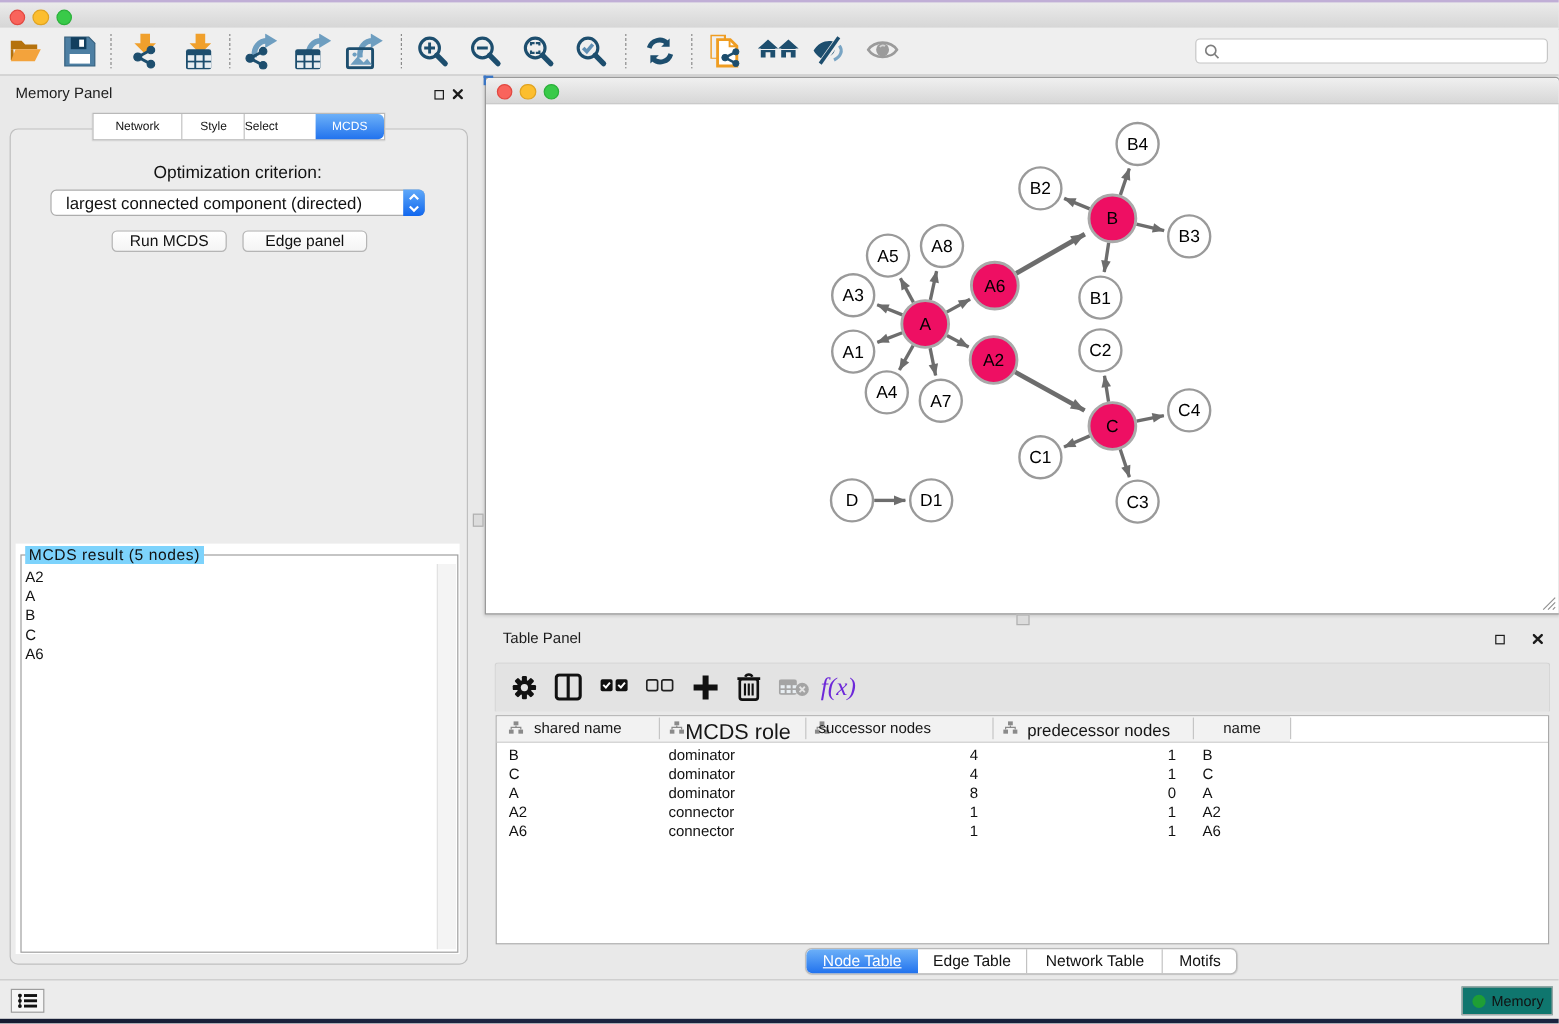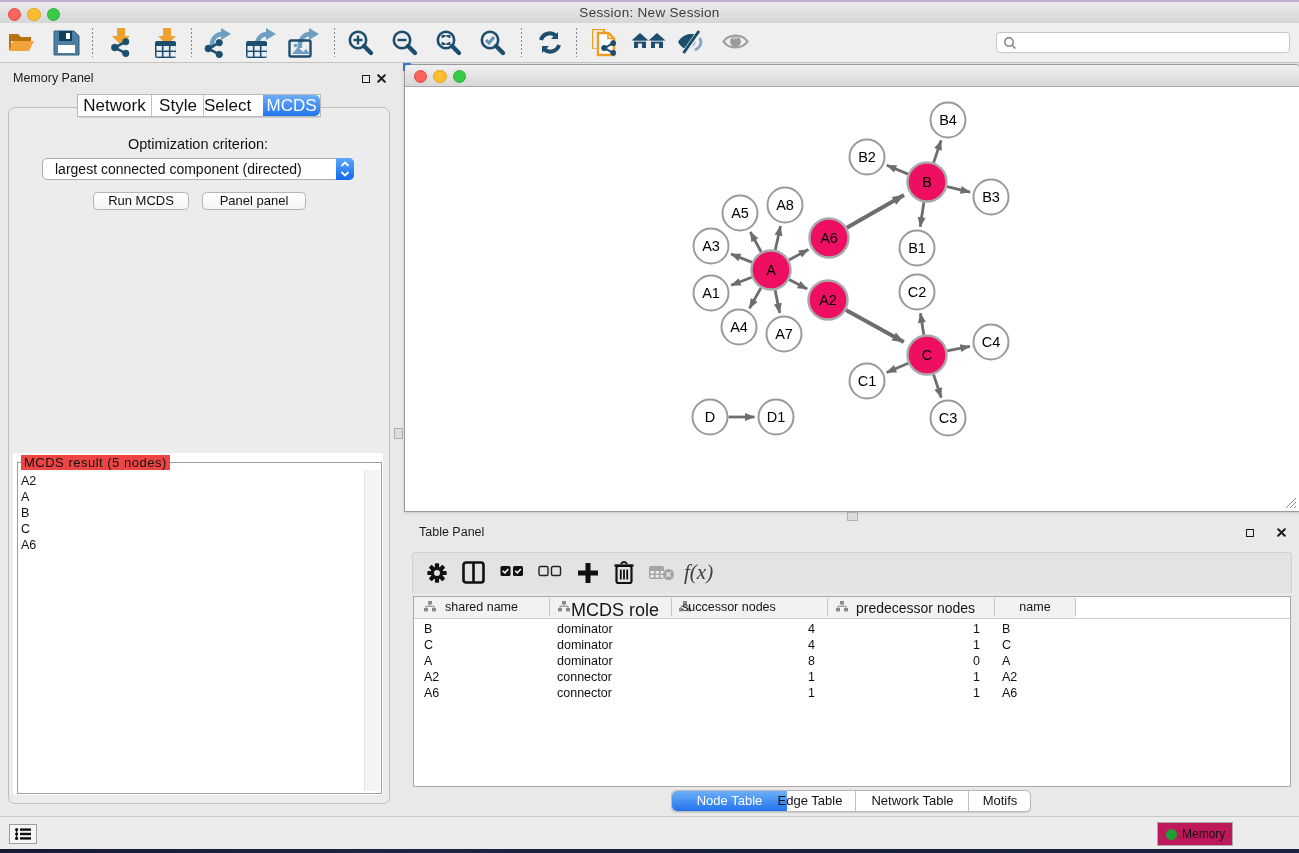--- a/index.html
+++ b/index.html
@@ -5,21 +5,20 @@
  font-family:"Liberation Sans",sans-serif;background:#e9e9e9;
  -webkit-font-smoothing:antialiased}
 .abs{position:absolute}
 .tl{width:11.5px;height:11.5px;border-radius:50%;position:absolute;top:5.6px}
 </style></head><body>
 
 <div class="abs" style="left:0;top:0;width:1299px;height:22px;background:linear-gradient(#ebebeb,#d5d5d5);border-top:2px solid #c0aed6;border-bottom:1px solid #b6b6b6">
  <div class="tl" style="left:7.5px;background:#f9645c;border:0.5px solid #e14840"></div>
  <div class="tl" style="left:27.2px;background:#fcbe2f;border:0.5px solid #e0a321"></div>
  <div class="tl" style="left:46.9px;background:#39ca49;border:0.5px solid #2bb03a"></div>
- <div class="abs" style="left:0;right:0;top:3px;text-align:center;font-size:13.5px;letter-spacing:0.3px;color:#3c3c3c">Session: New Session</div>
 </div>
 
 <div class="abs" style="left:0;top:23px;width:1299px;height:39px;background:#efefef;border-bottom:1px solid #c3c3c3"></div>
 <svg style="position:absolute;left:7px;top:29px" width="30" height="28" viewBox="0 0 30 28">
     <path d="M2,5 h9 l3,3 h10 v4 h-22 z" fill="#b5720d"></path>
     <path d="M2,5 v16 h3 l-1,-9 h-2 z" fill="#b5720d"></path>
     <path d="M6,12 h21 l-5,10 h-20 z" fill="#f3a33c"></path>
   </svg>
 <svg style="position:absolute;left:51px;top:29px" width="31" height="28" viewBox="0 0 31 28">
     <path d="M3,2 h20 l5,5 v19 h-25 z" fill="#4d7fa3"></path>
@@ -146,44 +145,44 @@
     </svg>
 </div>
 
 <div class="abs" style="left:13px;top:71px;font-size:12.5px;color:#1c1c1c">Memory Panel</div>
 <div class="abs" style="left:362px;top:75px;width:6px;height:6px;border:1.5px solid #1c1c1c"></div>
 <svg class="abs" style="left:377px;top:74px" width="9" height="9" viewBox="0 0 9 9">
     <path d="M1.2,1.2 L7.8,7.8 M7.8,1.2 L1.2,7.8" stroke="#1c1c1c" stroke-width="2" stroke-linecap="round"></path>
   </svg>
 
 <div class="abs" style="left:8px;top:107px;width:380px;height:695px;background:#ececec;border:1px solid #bfbfbf;border-radius:7px"></div>
-<div style="position:absolute;left:77px;top:94px;width:242px;height:21px;background:#fff;border:1px solid #b9b9b9;border-radius:0;font-size:17px;box-shadow:0 0.5px 1px rgba(0,0,0,.12)">
+<div style="position:absolute;left:77px;top:94px;width:242px;height:21px;background:#fff;border:1px solid #b9b9b9;border-radius:0;font-size:10px;box-shadow:0 0.5px 1px rgba(0,0,0,.12)">
     <div style="position:absolute;left:0px;top:0;width:73px;height:21px;line-height:21px;text-align:center;color:#111;">Network</div>
     <div style="position:absolute;left:73px;top:0;width:52px;height:21px;line-height:21px;text-align:center;color:#111;border-left:1px solid #c2c2c2;">Style</div>
     <div style="position:absolute;left:125px;top:0;width:60px;height:21px;line-height:21px;color:#111;border-left:1px solid #c2c2c2;">Select</div>
     <div style="position:absolute;left:185px;top:0;width:57px;height:21px;line-height:21px;text-align:center;background:linear-gradient(#6cb0f8,#2273ee);color:#fff;border-radius:0 5px 5px 0;margin:0;">MCDS</div>
   </div>
 
 <div class="abs" style="left:0;top:136px;width:396px;text-align:center;font-size:14.5px;color:#111">Optimization criterion:</div>
 
 <div class="abs" style="left:42px;top:158px;width:310px;height:20px;background:#fff;border:1px solid #adadad;border-radius:5px">
  <div class="abs" style="left:12px;top:0;height:20px;line-height:20px;font-size:14px;color:#111">largest connected component (directed)</div>
  <div class="abs" style="right:-1px;top:-1px;width:18px;height:22px;background:linear-gradient(#5ea8f9,#1167ee);border-radius:0 5px 5px 0">
   <svg width="18" height="22" viewBox="0 0 18 22">
         <path d="M5.5,8 L9,4.5 L12.5,8" fill="none" stroke="#fff" stroke-width="1.8"></path>
         <path d="M5.5,14 L9,17.5 L12.5,14" fill="none" stroke="#fff" stroke-width="1.8"></path>
       </svg>
  </div>
 </div>
 <div class="abs" style="left:93px;top:192px;width:94px;height:16px;background:linear-gradient(#fff,#f4f4f4);border:1px solid #b5b5b5;border-radius:4.5px;text-align:center;line-height:16px;font-size:13px;color:#111">Run MCDS</div>
-<div class="abs" style="left:202px;top:192px;width:102px;height:16px;background:linear-gradient(#fff,#f4f4f4);border:1px solid #b5b5b5;border-radius:4.5px;text-align:center;line-height:16px;font-size:13px;color:#111">Panel panel</div>
+<div class="abs" style="left:202px;top:192px;width:102px;height:16px;background:linear-gradient(#fff,#f4f4f4);border:1px solid #b5b5b5;border-radius:4.5px;text-align:center;line-height:16px;font-size:13px;color:#111">Edge panel</div>
 
 <div class="abs" style="left:13px;top:453px;width:370px;height:342px;background:#fff"></div>
 <div class="abs" style="left:17px;top:462px;width:363px;height:330px;border:1px solid #9f9f9f"></div>
-<div class="abs" style="left:21px;top:455px;background:#ef4444;padding:0 3px;font-size:13px;letter-spacing:0.5px;color:#111">MCDS result (5 nodes)</div>
+<div class="abs" style="left:21px;top:455px;background:#7dd3fc;padding:0 3px;font-size:13px;letter-spacing:0.5px;color:#111">MCDS result (5 nodes)</div>
 <div class="abs" style="left:21px;top:473px;font-size:12.5px;color:#111;line-height:16px">A2<br>A<br>B<br>C<br>A6</div>
 <div class="abs" style="left:364px;top:470px;width:15px;height:321px;background:#f4f4f4;border-left:1px solid #e2e2e2"></div>
 
 <div class="abs" style="left:403px;top:63px;width:6px;height:6px;border-left:2px solid #3b76c4;border-top:2px solid #3b76c4;z-index:5"></div>
 <div class="abs" style="left:404px;top:64px;width:894px;height:446px;background:#fff;border:1px solid #9a9a9a;border-radius:4px 4px 0 0;box-shadow:0 1px 3px rgba(0,0,0,.15)">
  <div class="abs" style="left:0;top:0;width:894px;height:21px;background:linear-gradient(#f0f0f0,#d7d7d7);border-bottom:1px solid #ababab;border-radius:4px 4px 0 0">
   <div class="tl" style="left:8.5px;top:4.9px;background:#f9645c;border:0.5px solid #e14840"></div>
   <div class="tl" style="left:28.2px;top:4.9px;background:#fcbe2f;border:0.5px solid #e0a321"></div>
   <div class="tl" style="left:47.9px;top:4.9px;background:#39ca49;border:0.5px solid #2bb03a"></div>
  </div>
@@ -313,21 +312,21 @@
     <rect x="0" y="0" width="15" height="13" rx="2" fill="#a4a4a4"></rect>
     <rect x="1.5" y="5.0" width="3.4" height="2.6" fill="#e8eef2"></rect>
     <rect x="6.5" y="5.0" width="3.4" height="2.6" fill="#e8eef2"></rect>
     <rect x="11.5" y="5.0" width="3.4" height="2.6" fill="#e8eef2"></rect>
     <rect x="1.5" y="9.0" width="3.4" height="2.6" fill="#e8eef2"></rect>
     <rect x="6.5" y="9.0" width="3.4" height="2.6" fill="#e8eef2"></rect>
     <rect x="11.5" y="9.0" width="3.4" height="2.6" fill="#e8eef2"></rect>
     <circle cx="19.5" cy="8.5" r="5.5" fill="#a4a4a4"></circle>
     <path d="M17.3,6.3 l4.4,4.4 M21.7,6.3 l-4.4,4.4" stroke="#e3e3e3" stroke-width="1.5"></path>
   </svg>
-<div style="position:absolute;left:684px;top:560px;width:36px;height:26px;font:italic 21px 'Liberation Serif',serif;color:#404040">f(x)</div>
+<div style="position:absolute;left:684px;top:560px;width:36px;height:26px;font:italic 21px 'Liberation Serif',serif;color:#6d28d9">f(x)</div>
 
 <div class="abs" style="left:413px;top:596px;width:876px;height:189px;background:#fff;border:1px solid #a9a9a9">
  <div class="abs" style="left:0;top:0;width:876px;height:21px;background:#f2f2f2;border-bottom:1px solid #cfcfcf"></div>
  <div class="abs" style="left:661px;top:0;width:215px;height:21px;background:#fff"></div>
 </div>
 <svg style="position:absolute;left:424px;top:601px" width="12" height="11" viewBox="0 0 12 11">
     <rect x="4" y="0" width="4" height="3.4" fill="#8a8a8a"></rect>
     <rect x="0" y="7" width="4" height="3.4" fill="#8a8a8a"></rect>
     <rect x="8" y="7" width="4" height="3.4" fill="#8a8a8a"></rect>
     <path d="M6,3.5 v2 M2,7 v-1.8 h8 v1.8" fill="none" stroke="#8a8a8a" stroke-width="1"></path>
@@ -380,39 +379,39 @@
 <div class="abs" style="left:740px;top:670px;width:75px;text-align:right;font-size:12.5px;color:#111">1</div>
 <div class="abs" style="left:905px;top:670px;width:75px;text-align:right;font-size:12.5px;color:#111">1</div>
 <div class="abs" style="left:1002px;top:670px;font-size:12.5px;color:#111">A2</div>
 <div class="abs" style="left:424px;top:686px;font-size:12.5px;color:#111">A6</div>
 <div class="abs" style="left:557px;top:686px;font-size:12.5px;color:#111">connector</div>
 <div class="abs" style="left:740px;top:686px;width:75px;text-align:right;font-size:12.5px;color:#111">1</div>
 <div class="abs" style="left:905px;top:686px;width:75px;text-align:right;font-size:12.5px;color:#111">1</div>
 <div class="abs" style="left:1002px;top:686px;font-size:12.5px;color:#111">A6</div>
 
 <div style="position:absolute;left:671px;top:790px;width:358px;height:20px;background:#fff;border:1px solid #b9b9b9;border-radius:5.5px;font-size:13px;box-shadow:0 0.5px 1px rgba(0,0,0,.12)">
-    <div style="position:absolute;left:0px;top:0;width:115px;height:20px;line-height:20px;text-align:center;background:linear-gradient(#6cb0f8,#2273ee);color:#fff;border-radius:5px 0 0 5px;margin:0;">Node Table</div>
+    <div style="position:absolute;left:0px;top:0;width:93px;height:20px;line-height:20px;text-align:center;background:linear-gradient(#6cb0f8,#2273ee);color:#fff;border-radius:5px 0 0 5px;margin:0;text-decoration:underline;">Node Table</div>
     <div style="position:absolute;left:93px;top:0;width:90px;height:20px;line-height:20px;text-align:center;color:#111;">Edge Table</div>
     <div style="position:absolute;left:183px;top:0;width:113px;height:20px;line-height:20px;text-align:center;color:#111;border-left:1px solid #c2c2c2;">Network Table</div>
     <div style="position:absolute;left:296px;top:0;width:62px;height:20px;line-height:20px;text-align:center;color:#111;border-left:1px solid #c2c2c2;">Motifs</div>
   </div>
 
 <div class="abs" style="left:0;top:816px;width:1299px;height:33px;background:#ececec;border-top:1px solid #c9c9c9"></div>
 <div class="abs" style="left:9px;top:824px;width:26px;height:18px;background:#f6f6f6;border:1px solid #9d9d9d">
  <svg style="position:absolute;left:5px;top:3px" width="16" height="12" viewBox="0 0 16 12">
   <circle cx="1.6" cy="1.6" r="1.6" fill="#111"></circle>
       <circle cx="1.6" cy="6" r="1.6" fill="#111"></circle>
       <circle cx="1.6" cy="10.4" r="1.6" fill="#111"></circle>
   <line x1="1.6" y1="1.6" x2="1.6" y2="10.4" stroke="#111" stroke-width="1"></line>
   <rect x="5" y="0.4" width="11" height="2.4" fill="#111"></rect>
       <rect x="5" y="4.8" width="11" height="2.4" fill="#111"></rect>
       <rect x="5" y="9.2" width="11" height="2.4" fill="#111"></rect>
  </svg>
 </div>
-<div class="abs" style="left:1157px;top:822px;width:74px;height:22px;background:#be185d;border:1px solid #ababab">
+<div class="abs" style="left:1218px;top:822px;width:74px;height:22px;background:#0f766e;border:1px solid #ababab">
  <div class="abs" style="left:8px;top:6px;width:11px;height:11px;border-radius:50%;background:#1f9e35"></div>
  <div class="abs" style="left:24px;top:4px;font-size:12px;color:#111">Memory</div>
 </div>
 
 <div class="abs" style="left:0;top:849px;width:1299px;height:4px;background:linear-gradient(90deg,#141b31,#1c2541 30%,#15203a 60%,#1a2440)"></div>
 
 <div class="abs" style="left:394px;top:428px;width:7px;height:9px;background:#dcdcdc;border:1px solid #b0b0b0"></div>
 <div class="abs" style="left:847px;top:512px;width:9px;height:7px;background:#dcdcdc;border:1px solid #b0b0b0"></div>
 
 </body></html>

